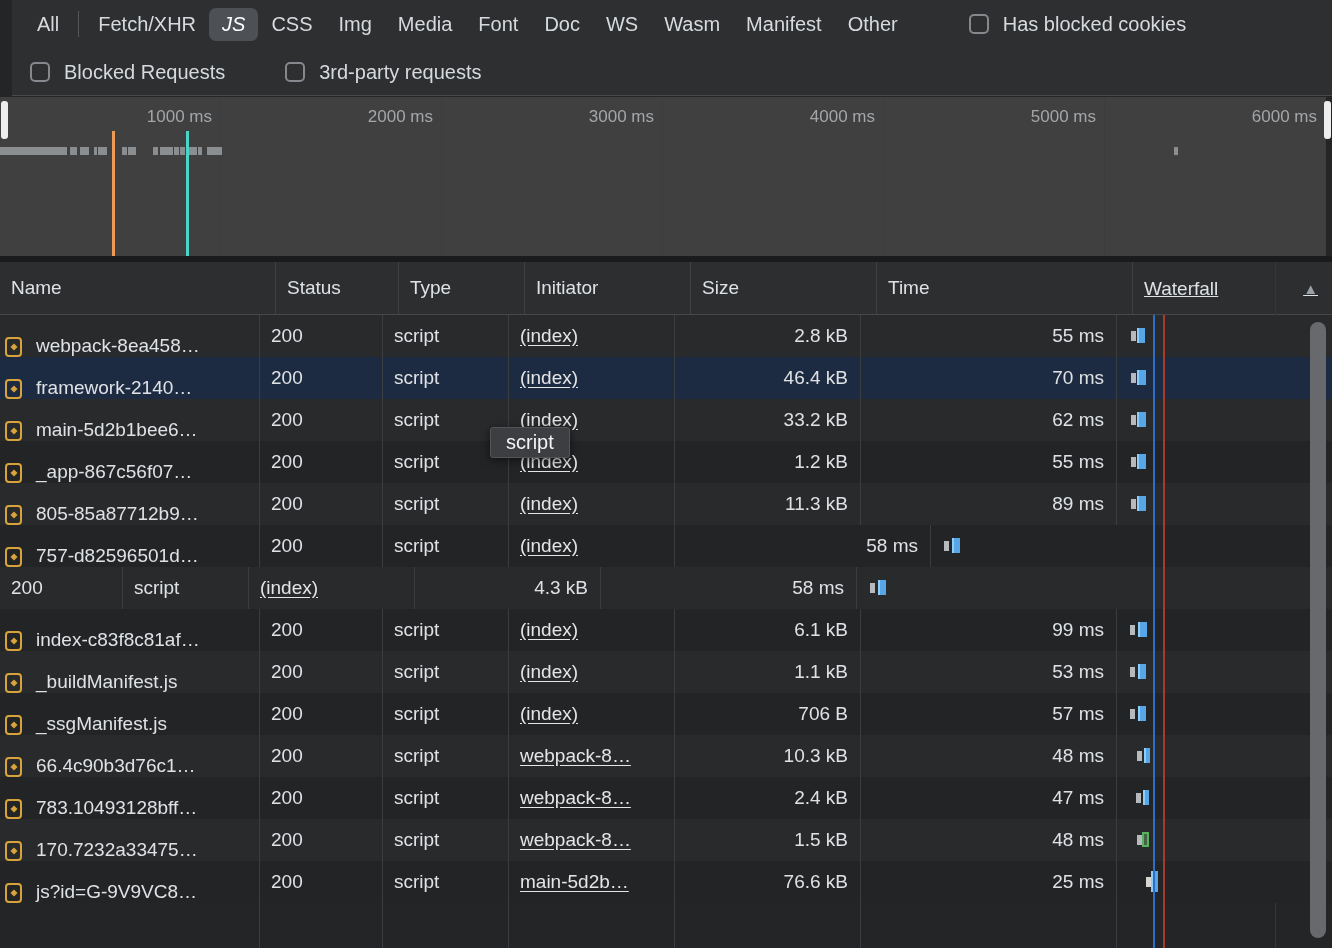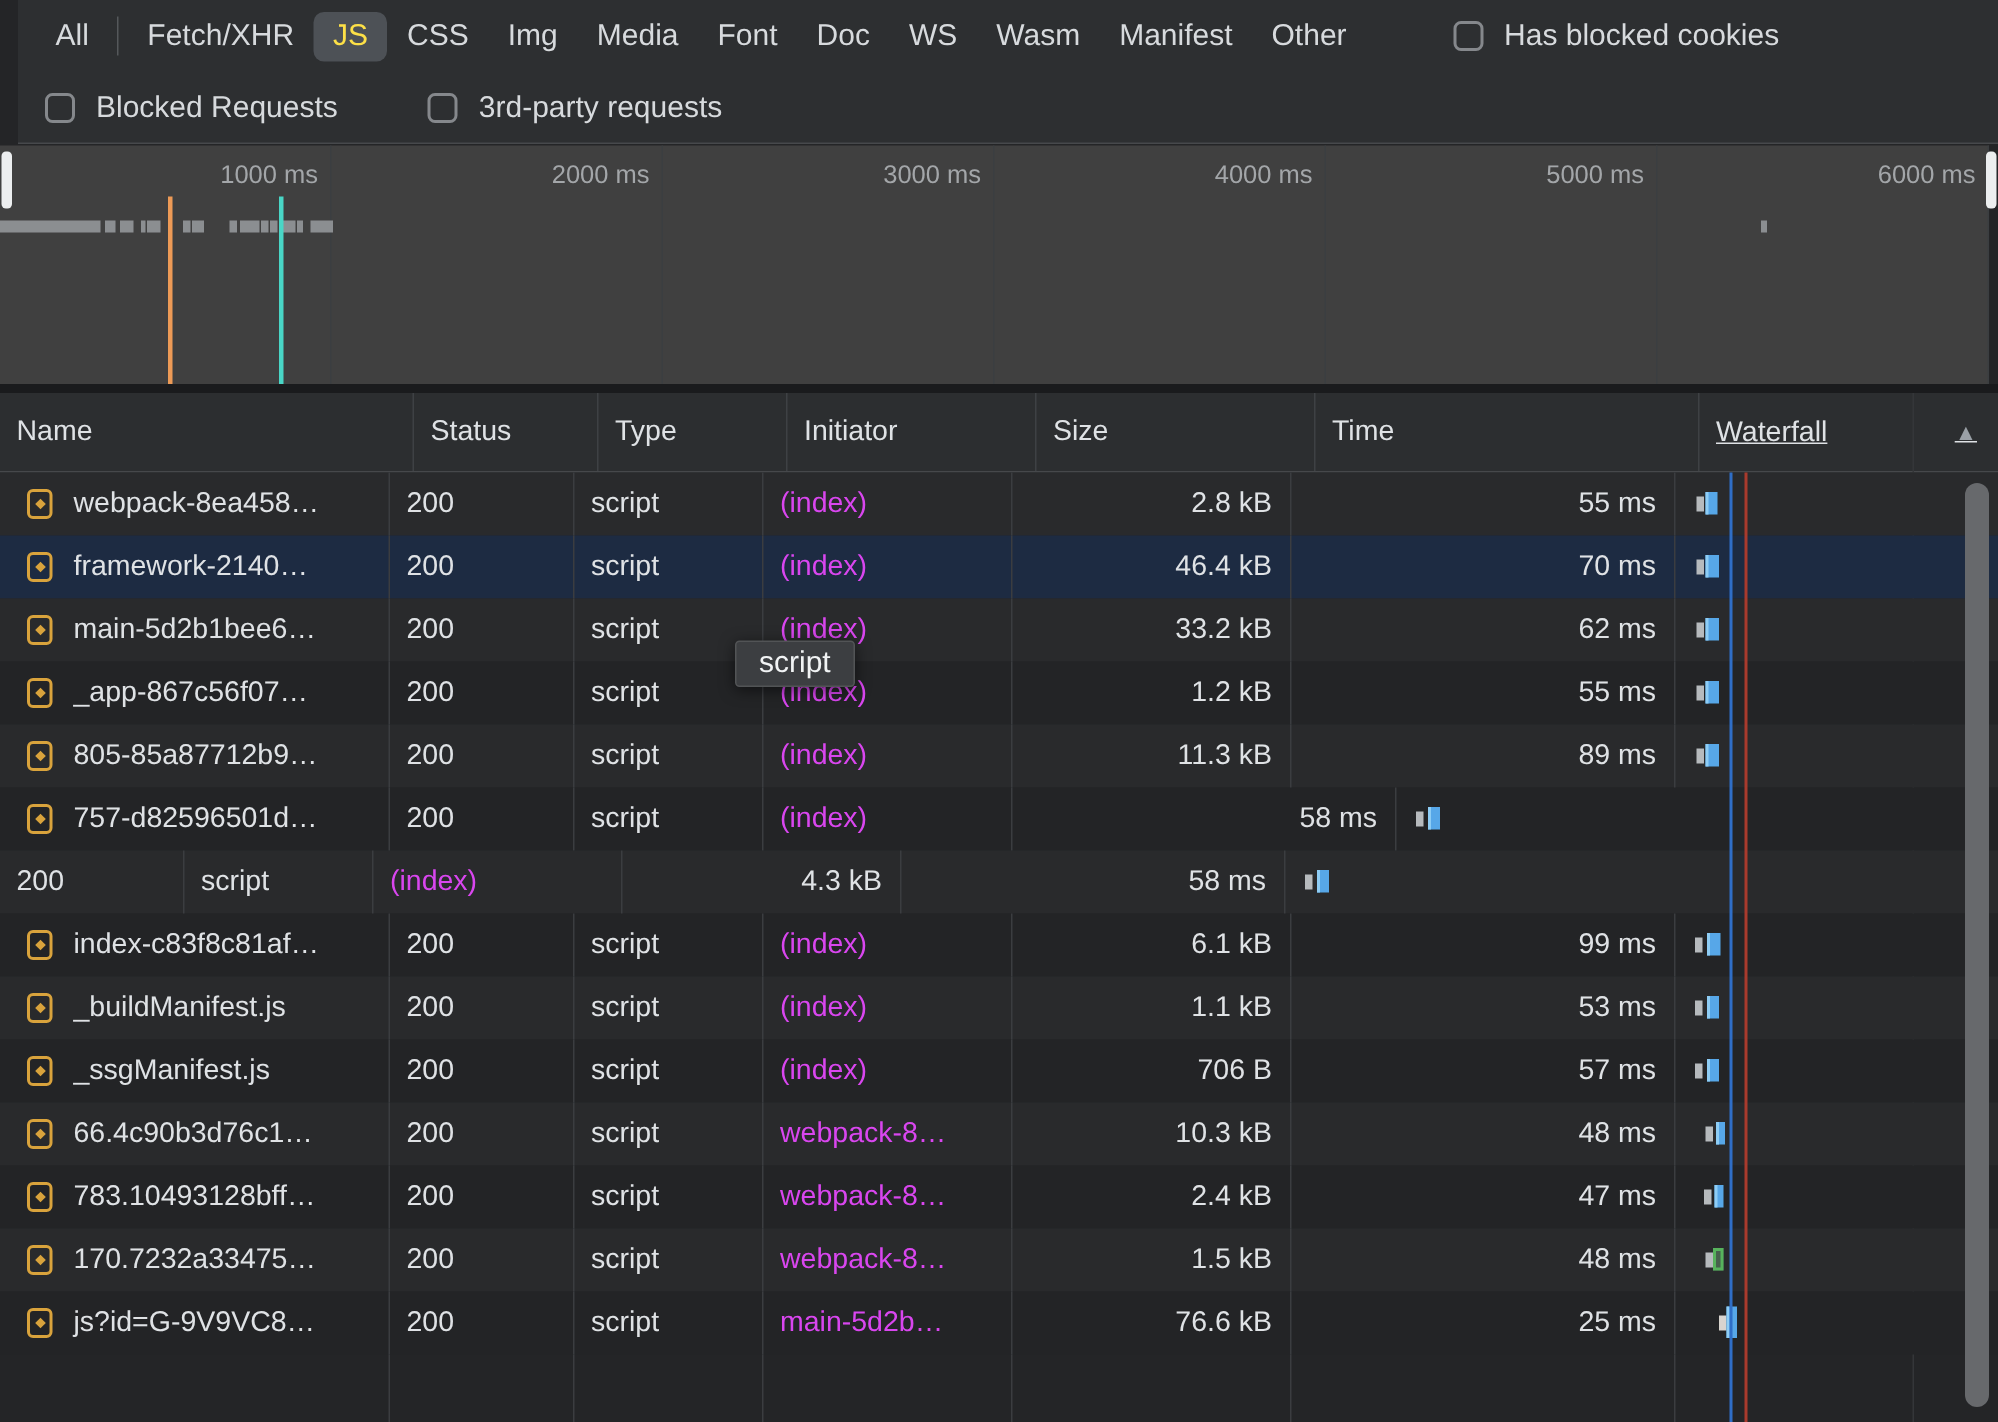--- a/index.html
+++ b/index.html
@@ -8,21 +8,21 @@
     width:1332px; height:948px; position:relative; overflow:hidden;
     background:#242527; color:#dfe2e5;
     font-family:"Liberation Sans", sans-serif;
   }
 
   
   .toolbar { position:absolute; top:0; left:12px; width:1332px; height:96px;
              background:#2d2f31; border-bottom:1px solid #47494c; z-index:6; }
   .tb-row { display:flex; align-items:center; height:48px; padding-left:12px; font-size:20px; color:#d7dadd; }
   .filter { padding:5px 13px; border-radius:7px; cursor:default; white-space:nowrap; }
-  .filter.active { background:#4d5156; color:#fde047; }
+  .filter.active { background:#4d5156; color:#ffffff;font-style:italic; }
   .tb-divider { width:1px; height:26px; background:#55585b; margin:0 6px; }
   .chk { width:20px; height:20px; border:2px solid #85888c; border-radius:5px; flex:0 0 auto; }
   .chk-label { margin-left:14px; white-space:nowrap; }
   .chk-group { display:flex; align-items:center; }
 
   
   .overview { position:absolute; top:97px; left:0; width:1326px; height:159px; background:#404040; z-index:1; }
   .ov-strip { position:absolute; top:256px; left:0; width:1332px; height:6px; background:#1a1b1d; z-index:1; }
   .ov-grid { position:absolute; inset:0; display:flex; }
   .ov-section { width:222px; height:100%; border-right:1px solid #3b3e41; }
@@ -39,28 +39,28 @@
   .th.waterfall { display:flex; align-items:center; justify-content:space-between; padding-right:14px; border-right:none; }
   .sort-arrow { font-size:15px; color:#9aa0a6; }
 
   .tbody { position:absolute; top:315px; left:0; width:1332px; height:633px; z-index:2; }
   .row { display:flex; height:42px; }
   .row.odd  { background:#292a2c; }
   .row.even { background:#232426; }
   .row.selected { background:#1d2b42; }
   .cell { border-right:1px solid #3b3d40; height:100%; display:flex; align-items:center;
           font-size:19px; color:#dfe2e5; overflow:hidden; white-space:nowrap; }
-  .c-name { width:260px; padding-left:18px; }
+  .c-name { width:260px; padding-left:5px;align-items:flex-end; }
   .c-status { width:123px; padding-left:11px; }
   .c-type { width:126px; padding-left:11px; }
   .c-init { width:166px; padding-left:11px; }
   .c-size { width:186px; justify-content:flex-end; padding-right:12px; }
   .c-time { width:256px; justify-content:flex-end; padding-right:12px; }
   .c-wf { width:199px; border-right:none; position:relative; }
-  .init-link { color:#d946ef; text-underline-offset:3px; cursor:pointer;
+  .init-link { color:#e5e5e5; text-decoration:underline; text-underline-offset:3px; cursor:pointer;
                overflow:hidden; text-overflow:ellipsis; max-width:150px; }
   .empty-band { display:flex; height:45px; }
   .empty-band .cell { background:transparent; }
 
   
   .js-icon { position:relative; width:17px; height:20px; border:2px solid #d9a33c; border-radius:4px;
              margin-right:14px; flex:0 0 auto; }
   .js-icon::after { content:""; position:absolute; left:50%; top:50%; width:5px; height:5px;
                     background:#d9a33c; transform:translate(-50%,-50%) rotate(45deg); }
 

